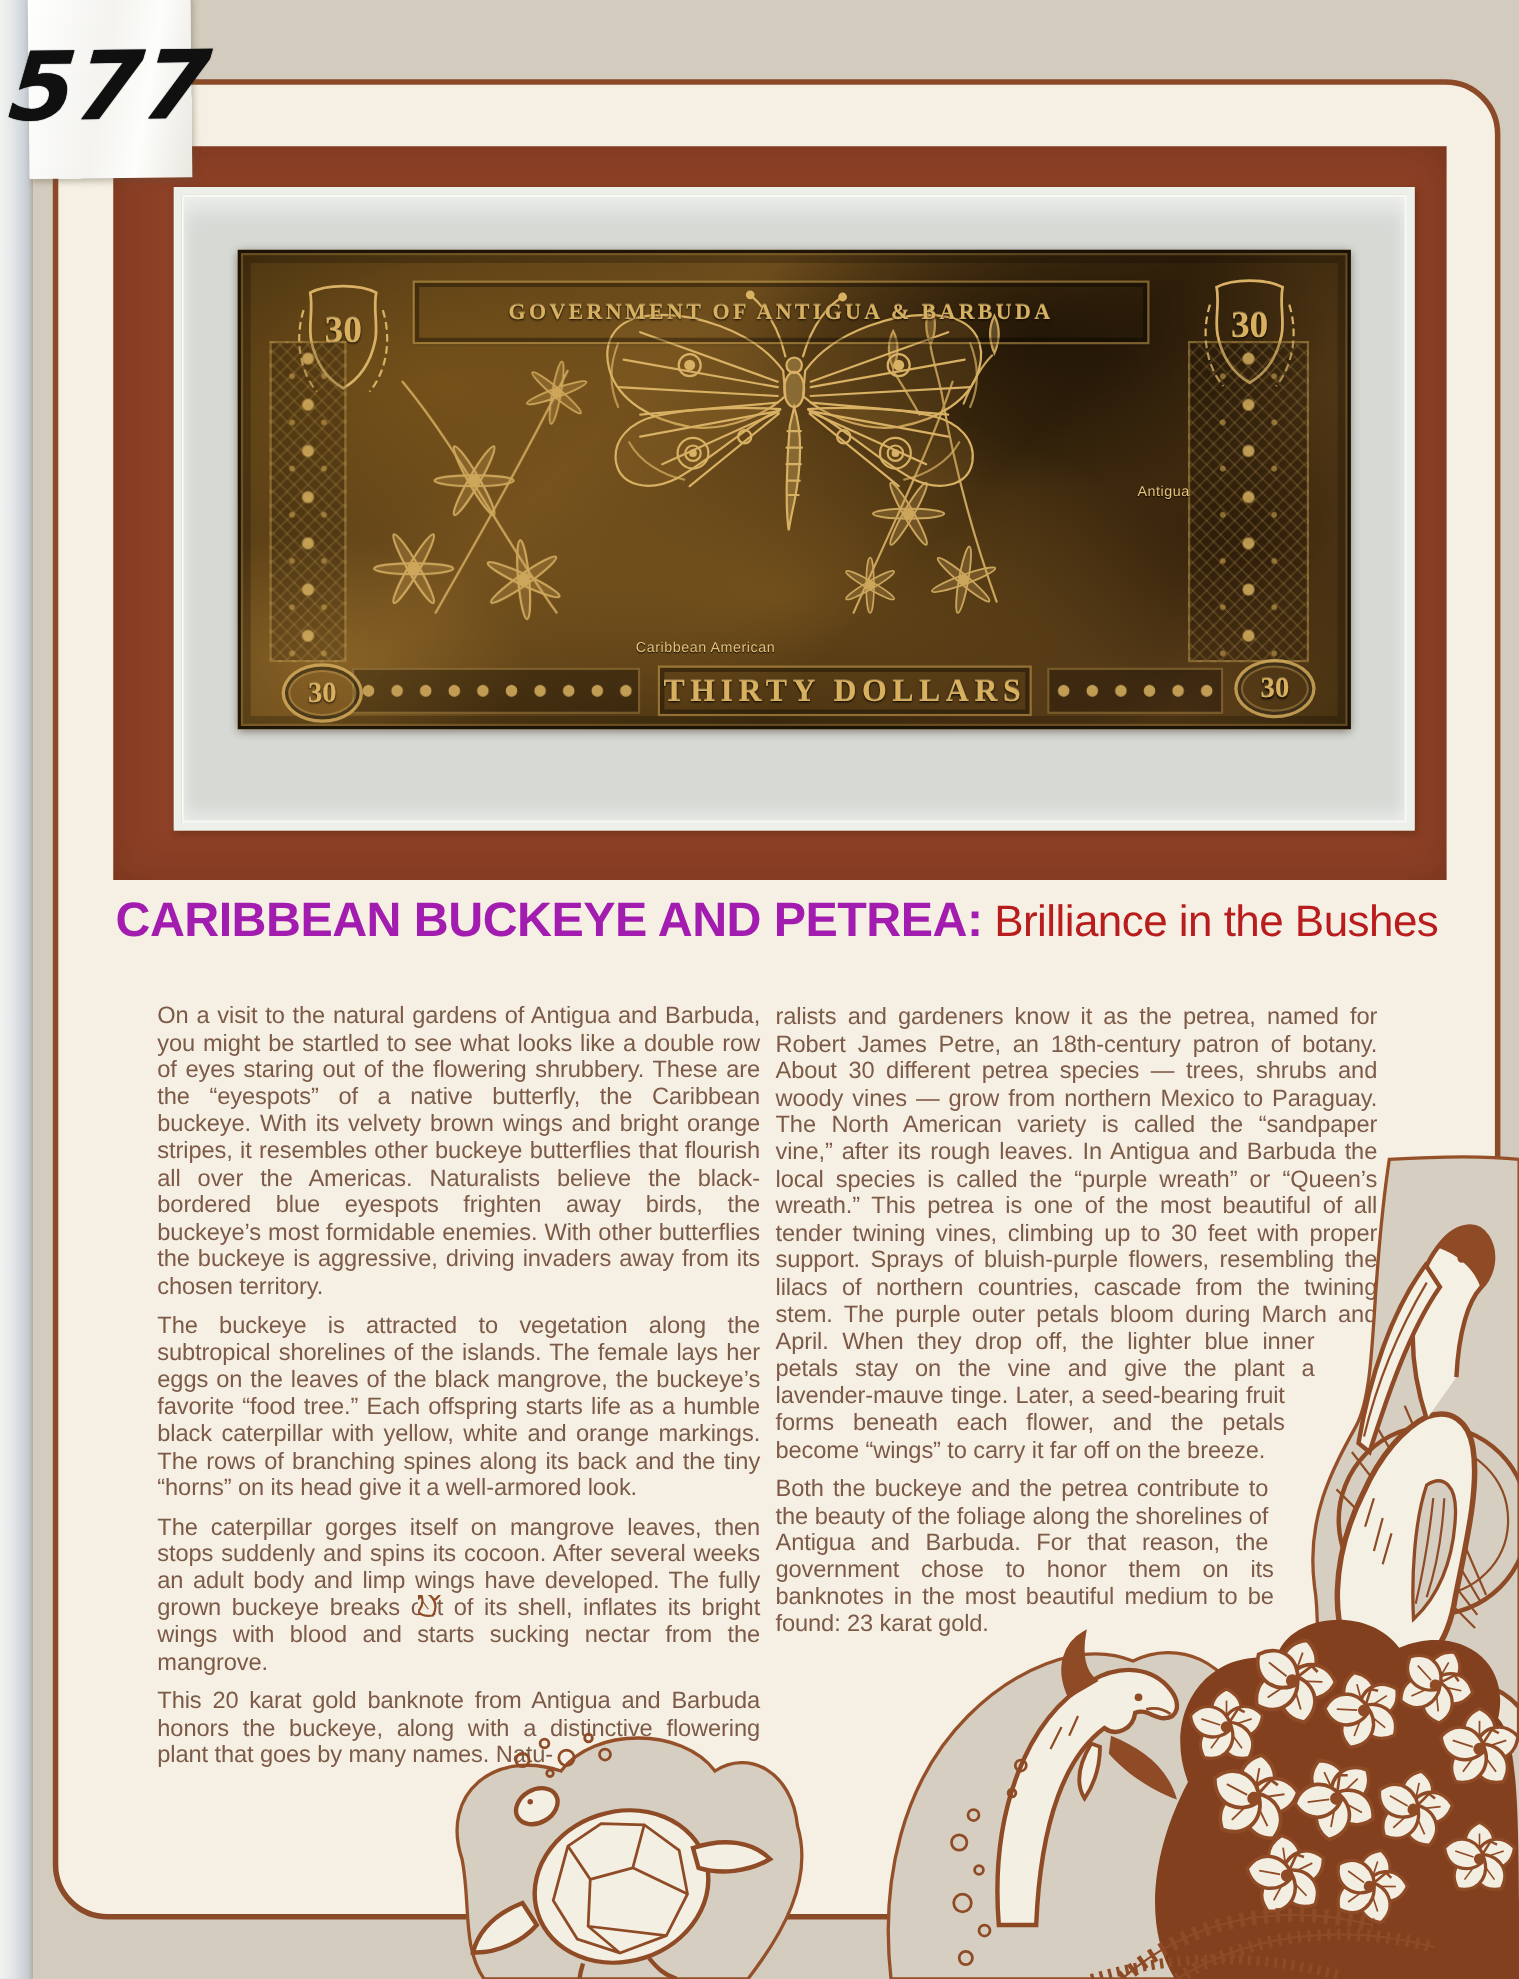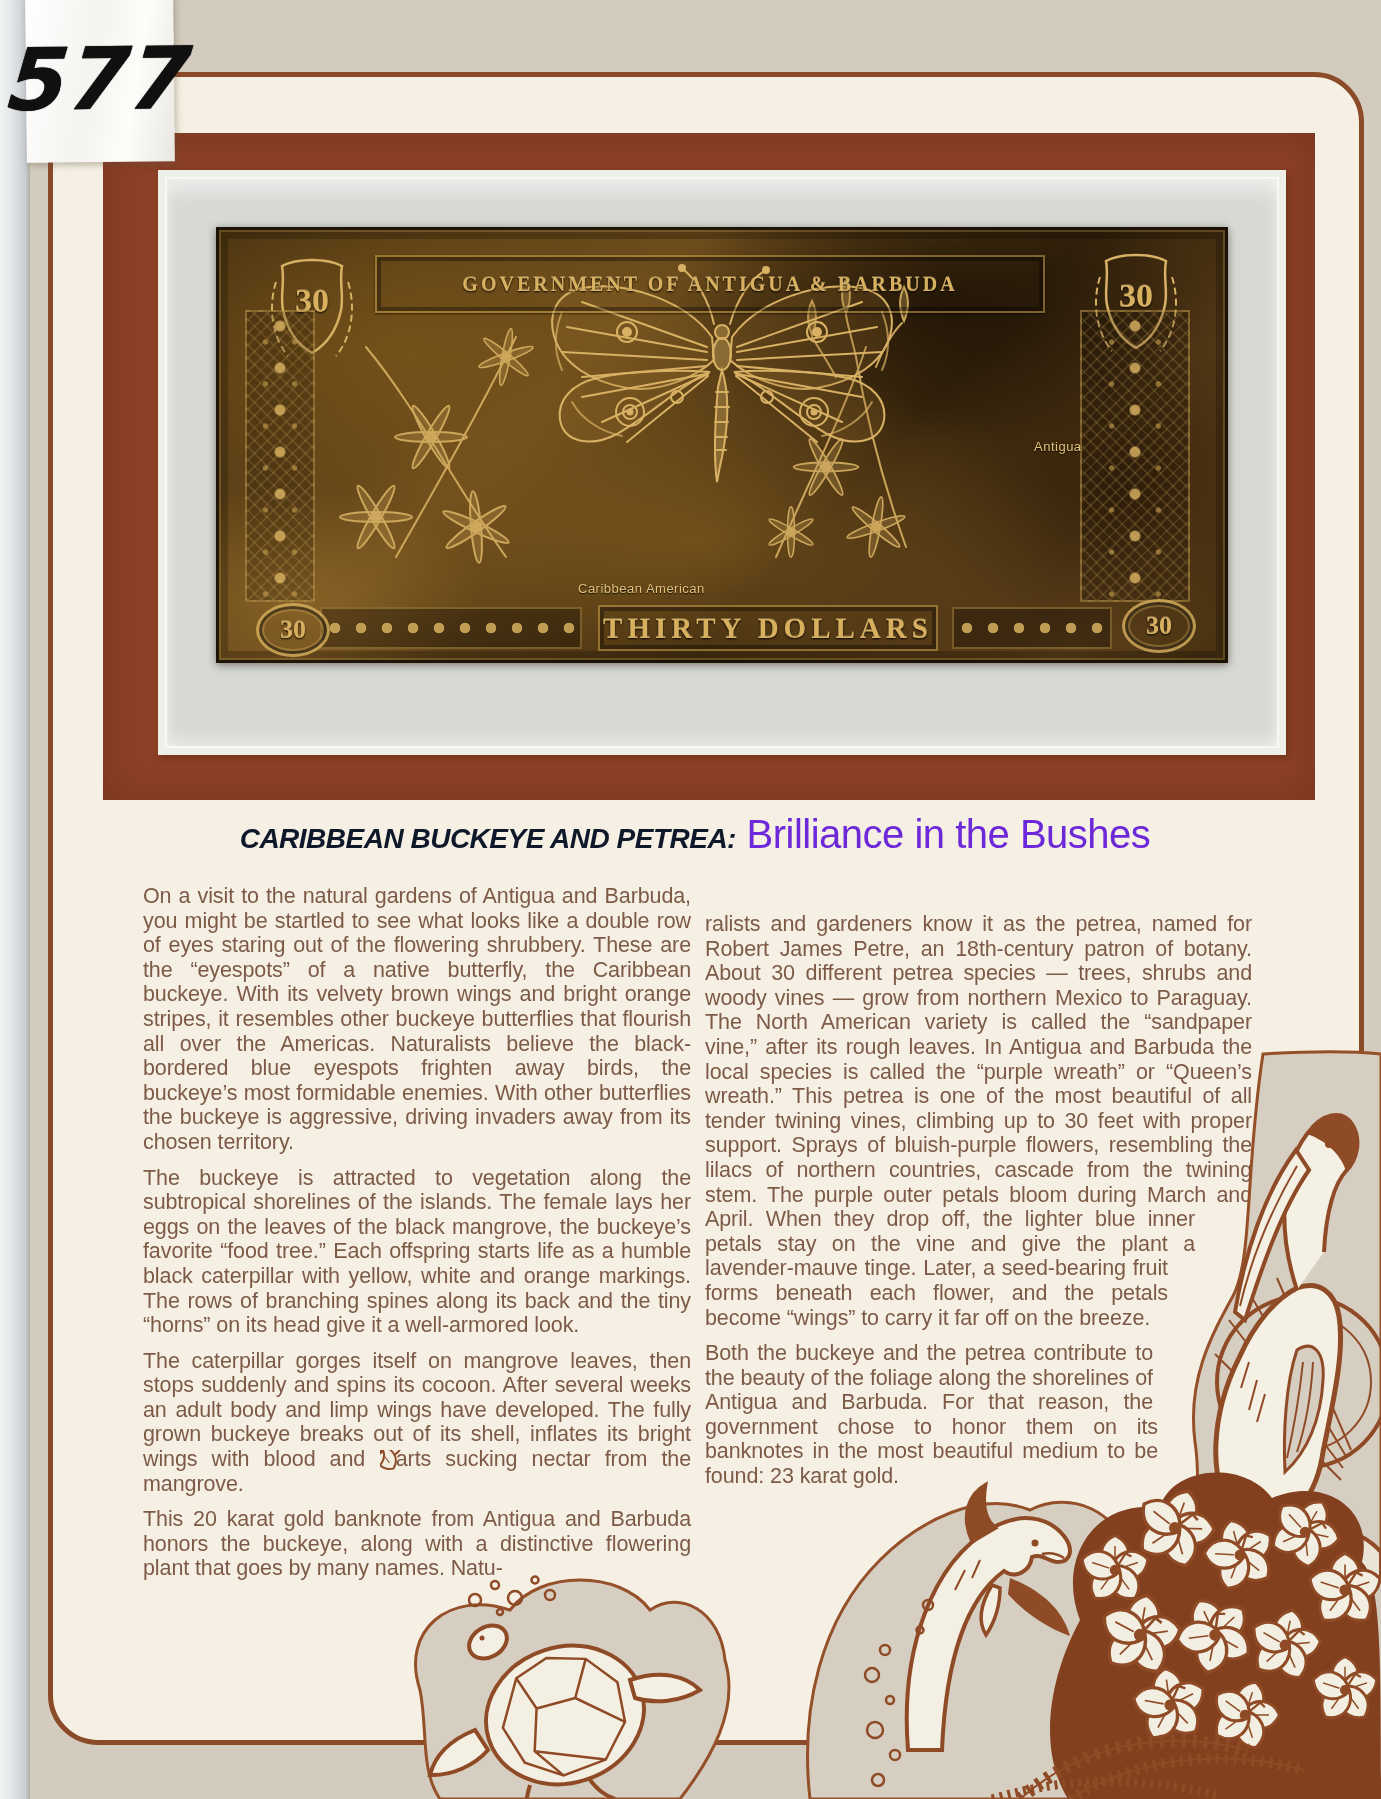--- a/index.html
+++ b/index.html
@@ -81,26 +81,26 @@
   .sticker{left:26px;top:-4px;width:148px;height:166px;z-index:10;
     background:linear-gradient(100deg,#ffffff 0%,#f4f3ef 45%,#fdfdfb 70%,#e9e7e0 100%);
     box-shadow:2px 3px 6px rgba(90,80,60,.35);transform:rotate(-.6deg);
     display:flex;align-items:center;justify-content:center;}
   .sticker span{font-family:"DejaVu Sans", sans-serif;font-weight:bold;font-style:italic;
     font-size:86px;color:#101010;transform:skew(-6deg,0deg);letter-spacing:1px;
     text-shadow:0 0 1px #000;}
 
   
   .title{left:105px;top:812px;width:1180px;text-align:center;z-index:2;white-space:nowrap;}
-  .title .t1{font-weight:bold;color:#0f172a;font-size:28px;letter-spacing:-.5px;font-style:italic;}
-  .title .t2{font-weight:normal;color:#6d28d9;font-size:40px;letter-spacing:-.5px;}
+  .title .t1{font-weight:bold;color:#a21caf;font-size:44px;letter-spacing:-.5px;}
+  .title .t2{font-weight:normal;color:#b91c1c;font-size:40px;letter-spacing:-.5px;}
   .col{top:884px;width:548px;z-index:2;color:#7d5a47;font-size:21.5px;line-height:24.6px;
     text-align:justify;letter-spacing:-.1px;}
   .col p{margin:0 0 11px 0;}
-  .col.left{left:143px;}
+  .col.left{left:143px;margin-top:27px;}
   .col.right{left:705px;margin-top:28px;}
   .px{float:right;clear:right;}
 
   svg.art{position:absolute;z-index:5;}
   .ink{stroke:#8f4a26;fill:none;}
 </style>
 </head>
 <body>
 
 <div class="abs scan-edge"></div>

